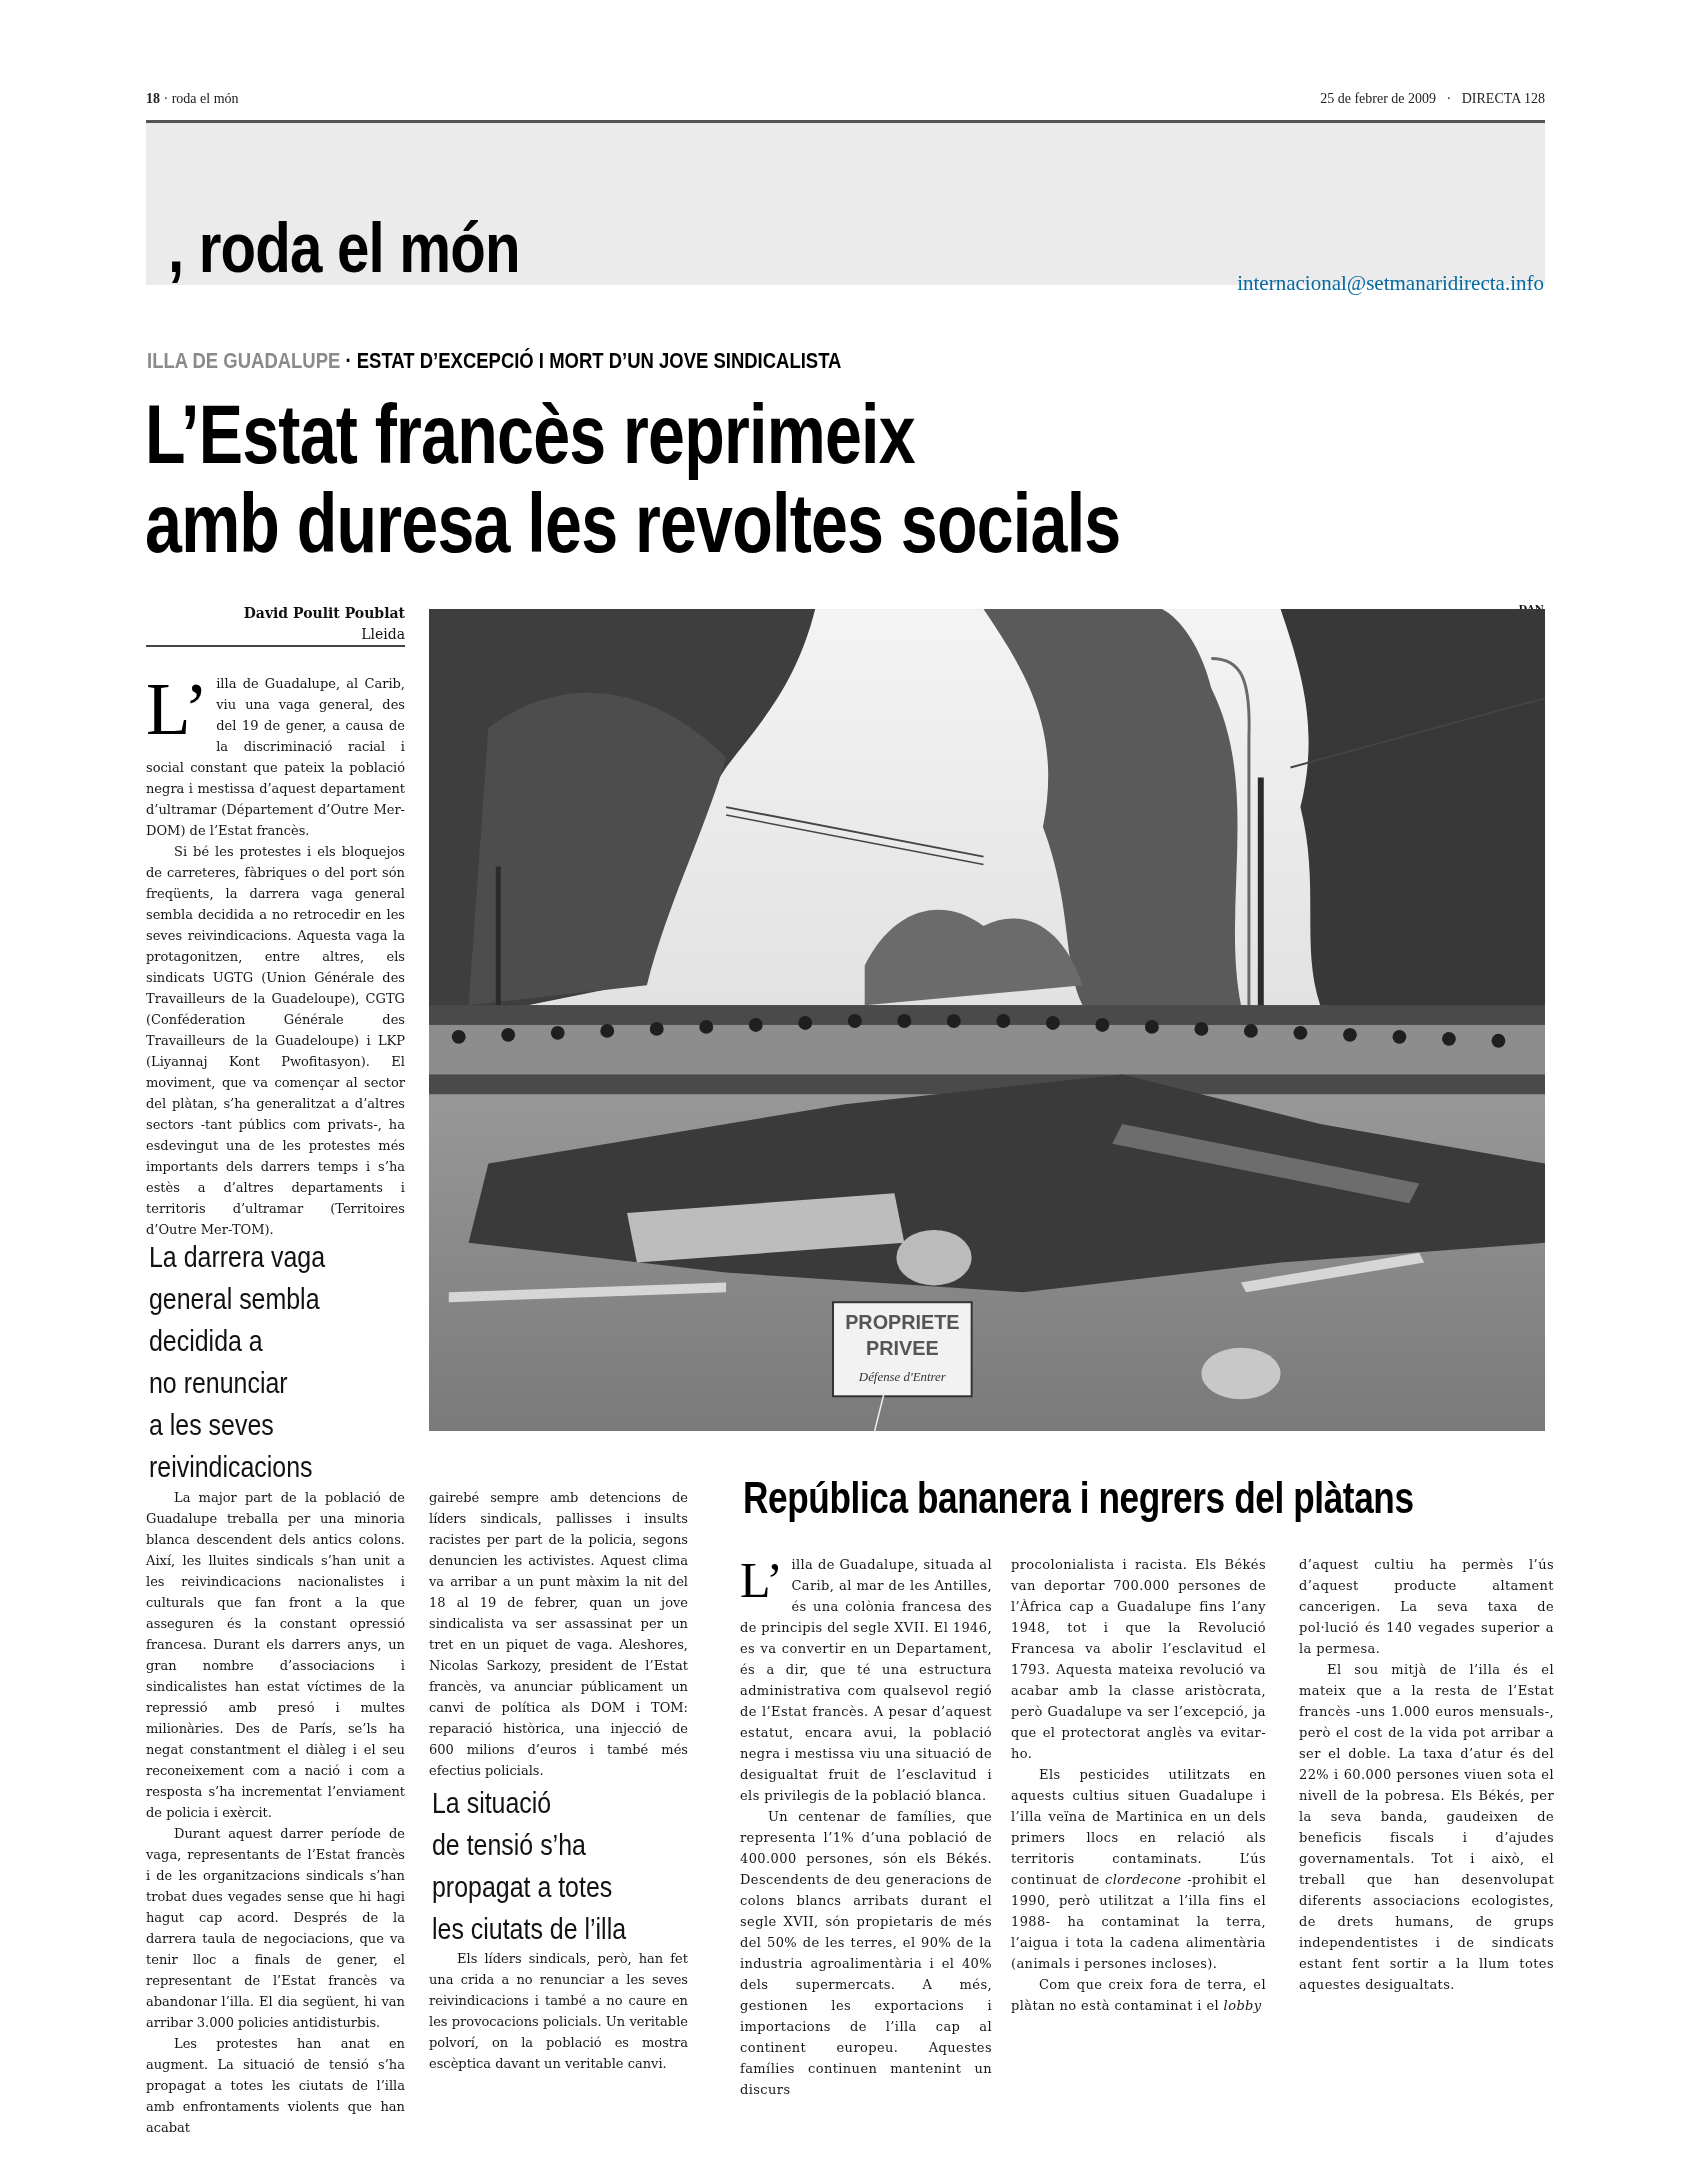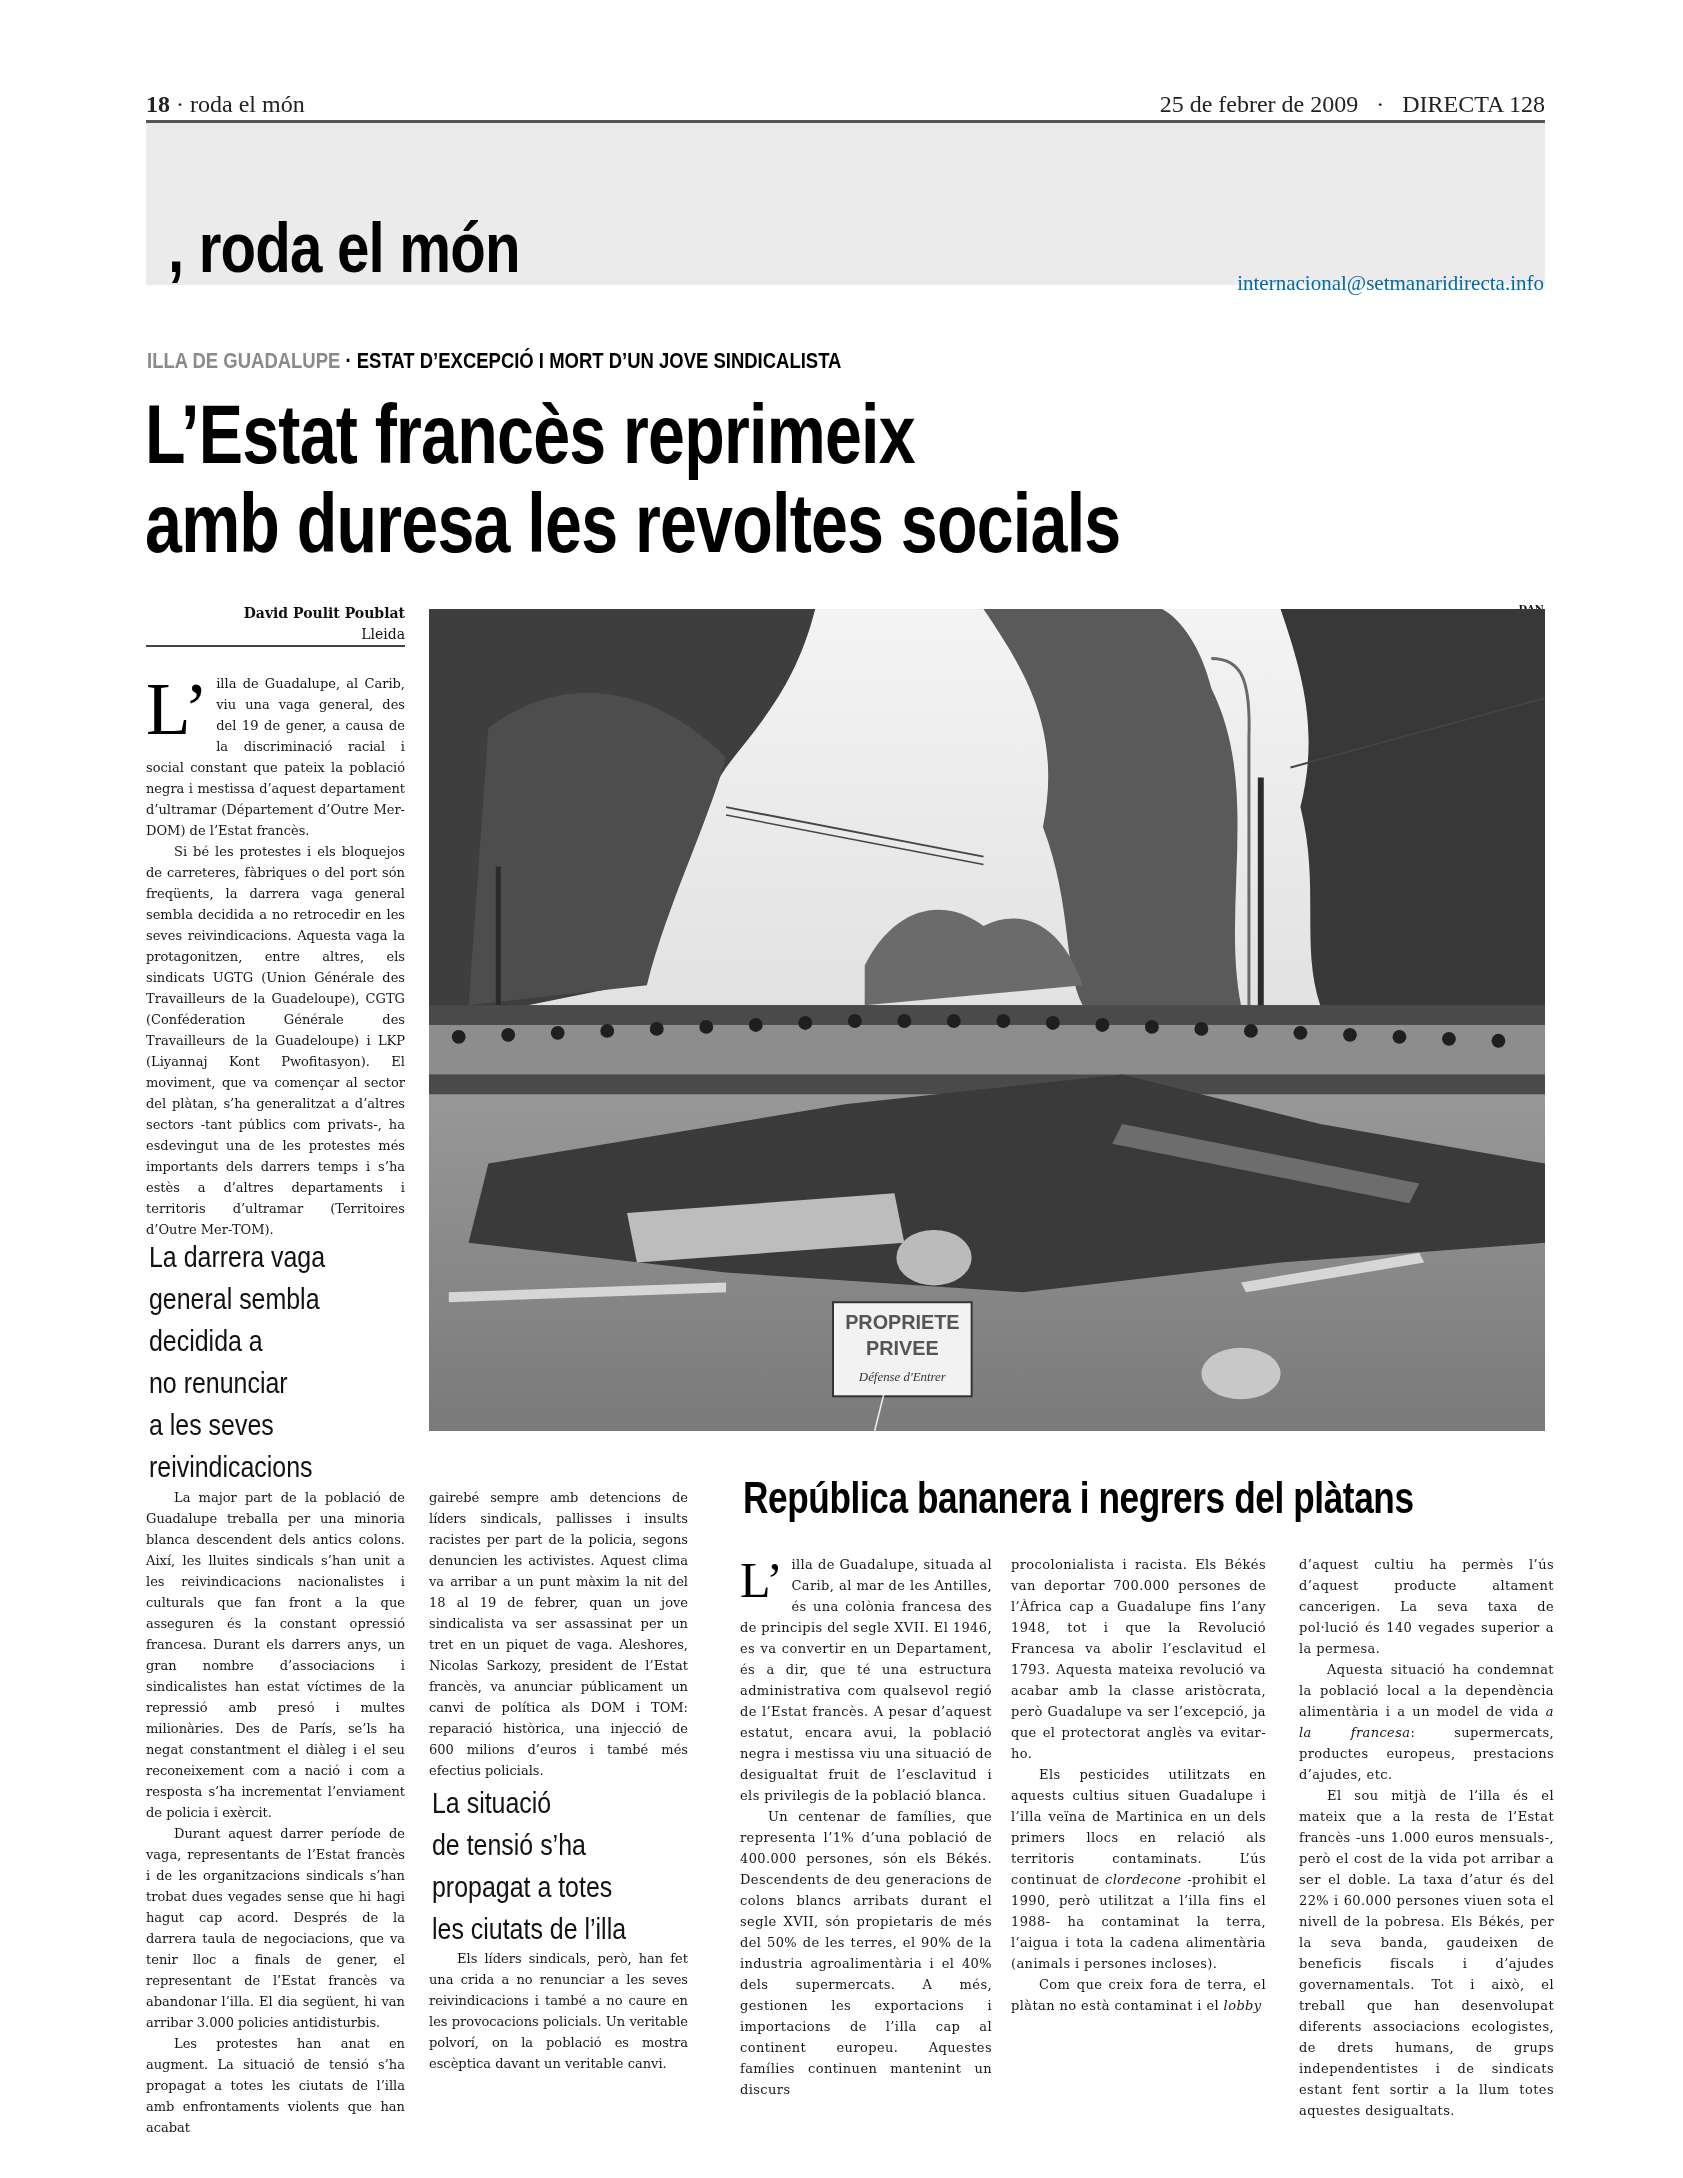--- a/index.html
+++ b/index.html
@@ -1,20 +1,20 @@
 <!DOCTYPE html>
 <html><head>
 <meta charset="utf-8">
 <style>
   * { box-sizing: border-box; margin: 0; padding: 0; }
   html, body { width: 1683px; height: 2178px; background: #ffffff; overflow: hidden; }
   body { position: relative; color: #111; font-family: "DejaVu Serif", serif; }
 
   .folio { position: absolute; top: 91px; left: 146px; width: 1399px; height: 24px;
-           font-family: "Liberation Serif", serif; font-size: 24px; color: #222; }
+           font-family: "Liberation Serif", serif; font-size: 14px; color: #222; }
   .folio .left { position: absolute; left: 0; top: 0; }
   .folio .left b { font-weight: bold; }
   .folio .right { position: absolute; right: 0; top: 0; }
   .folio-rule { position: absolute; top: 120px; left: 146px; width: 1399px; height: 3px; background: #555; }
 
   .section-band { position: absolute; top: 123px; left: 146px; width: 1399px; height: 162px; background: #ebebeb; }
   .section-title { position: absolute; left: 168px; top: 212px; font-family: "Liberation Sans", sans-serif;
                    font-weight: bold; font-size: 71px; letter-spacing: -1px; transform: scaleX(0.82);
                    transform-origin: left top; color: #000; line-height: 1; }
   .section-email { position: absolute; right: 139px; top: 271px; font-family: "Liberation Serif", serif;
@@ -198,16 +198,15 @@
 </div>
 
 <div class="col col-b" style="left:1011px; top:1554px; width:255px;">
   <p class="first">procolonialista i racista. Els Békés van deportar 700.000 persones de l’Àfrica cap a Guadalupe fins l’any 1948, tot i que la Revolució Francesa va abolir l’esclavitud el 1793. Aquesta mateixa revolució va acabar amb la classe aristòcrata, però Guadalupe va ser l’excepció, ja que el protectorat anglès va evitar-ho.</p>
   <p><span>Els pesticides utilitzats en aquests cultius situen Guadalupe i l’illa veïna de Martinica en un dels primers llocs en relació als territoris contaminats. L’ús continuat de </span><em>clordecone</em><span> -prohibit el 1990, però utilitzat a l’illa fins el 1988- ha contaminat la terra, l’aigua i tota la cadena alimentària (animals i persones incloses).</span></p>
   <p><span>Com que creix fora de terra, el plàtan no està contaminat i el </span><em>lobby</em></p>
 </div>
 
 <div class="col col-b" style="left:1289px; top:1554px; width:255px;margin-left:10px;">
   <p class="first">d’aquest cultiu ha permès l’ús d’aquest producte altament cancerigen. La seva taxa de pol·lució és 140 vegades superior a la permesa.</p>
-  <p><span>Aquesta situació ha condemnat la població local a la dependència alimentària i a un model de vida </span><em>a la francesa</em><span>: supermercats, productes europeus, prestacions d’ajudes, etc.</span></p>
   <p>El sou mitjà de l’illa és el mateix que a la resta de l’Estat francès -uns 1.000 euros mensuals-, però el cost de la vida pot arribar a ser el doble. La taxa d’atur és del 22% i 60.000 persones viuen sota el nivell de la pobresa. Els Békés, per la seva banda, gaudeixen de beneficis fiscals i d’ajudes governamentals. Tot i això, el treball que han desenvolupat diferents associacions ecologistes, de drets humans, de grups independentistes i de sindicats estant fent sortir a la llum totes aquestes desigualtats.</p>
 </div>
 
 
 </body></html>

